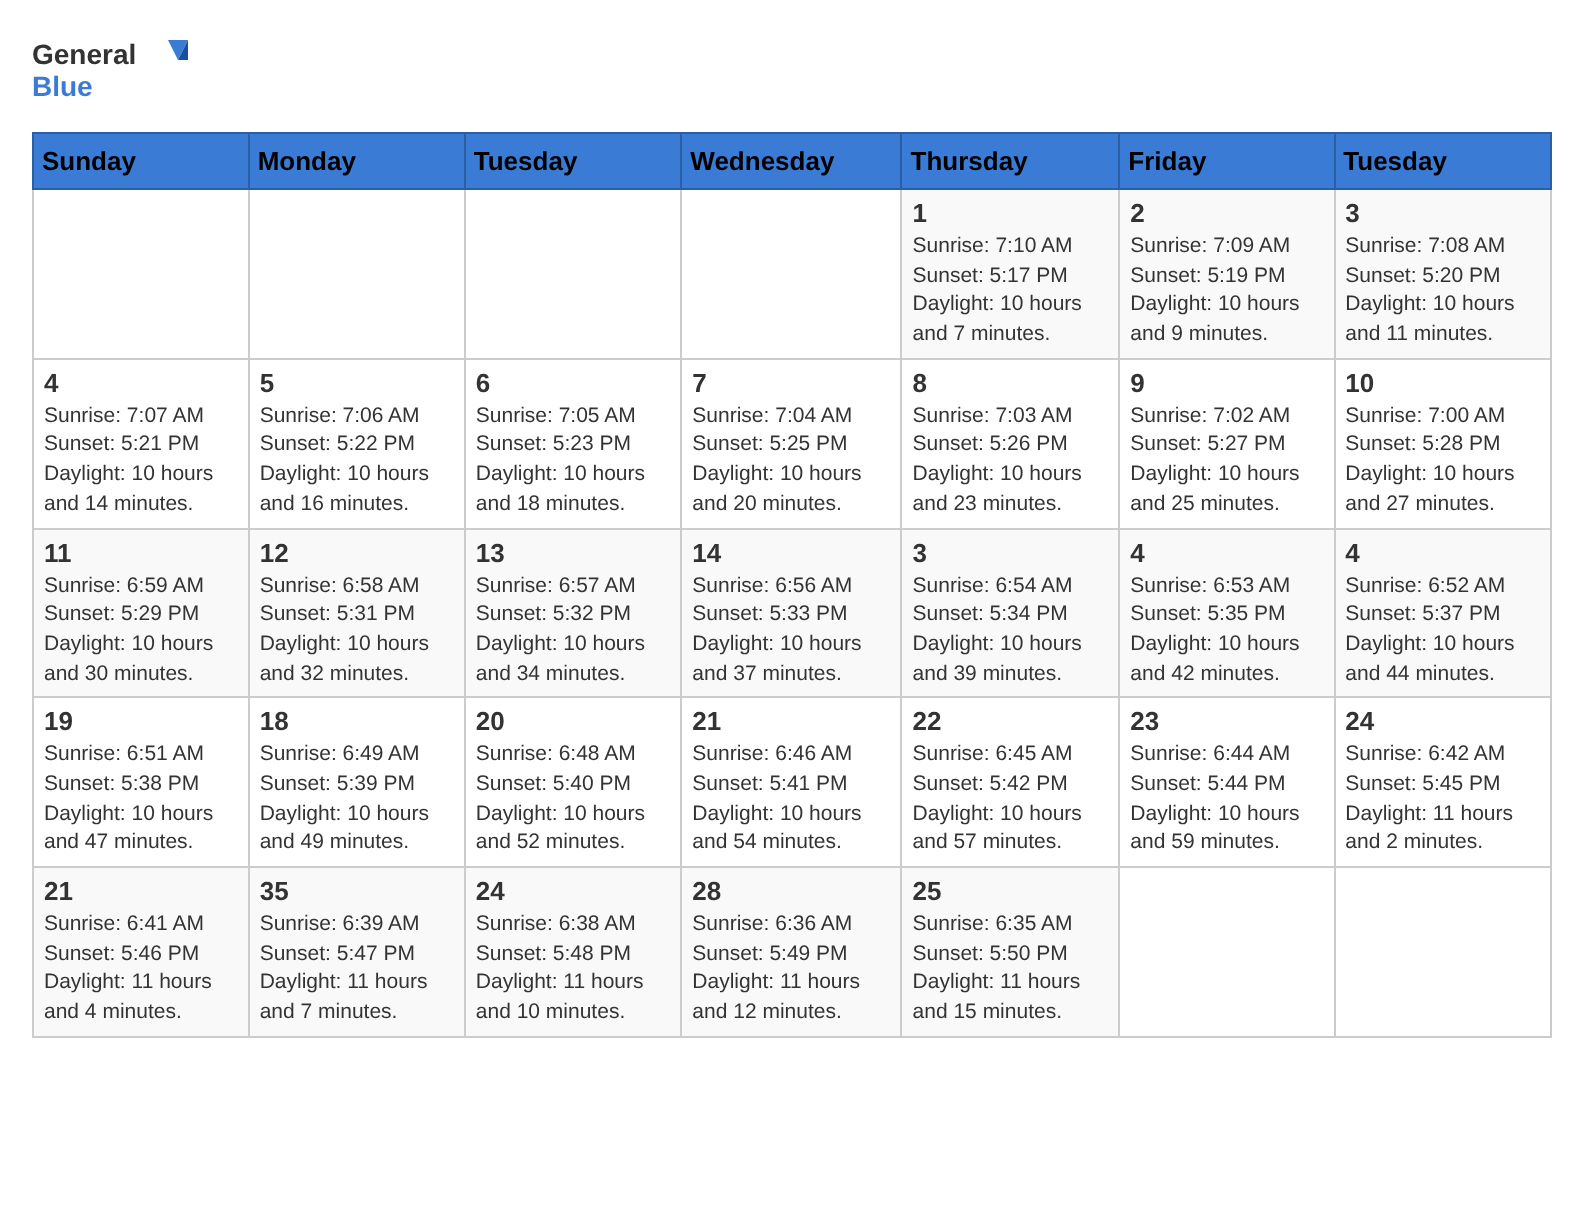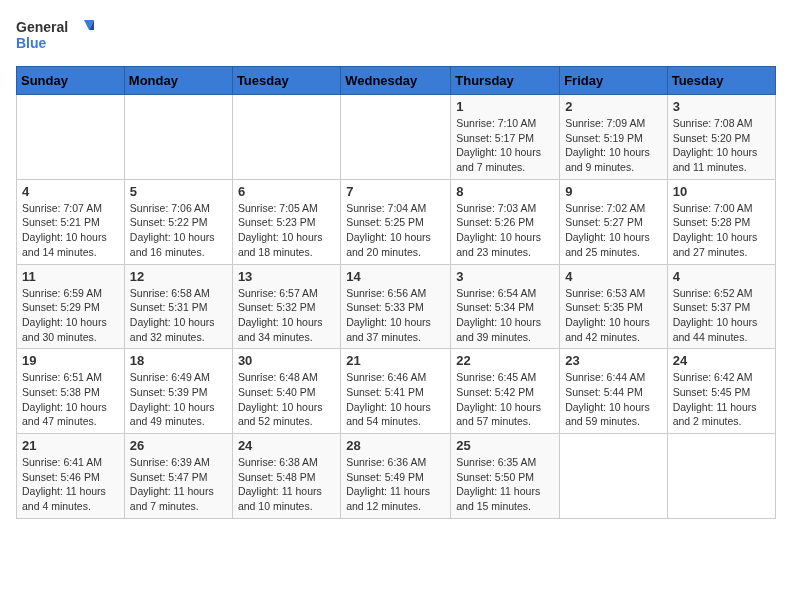--- a/index.html
+++ b/index.html
@@ -191,21 +191,21 @@
       <tr>
         <td>
           <span class="day-number">19</span>
           <div class="day-info">Sunrise: 6:51 AM<br>Sunset: 5:38 PM<br>Daylight: 10 hours<br>and 47 minutes.</div>
         </td>
         <td>
           <span class="day-number">18</span>
           <div class="day-info">Sunrise: 6:49 AM<br>Sunset: 5:39 PM<br>Daylight: 10 hours<br>and 49 minutes.</div>
         </td>
         <td>
-          <span class="day-number">30</span>
+          <span class="day-number">20</span>
           <div class="day-info">Sunrise: 6:48 AM<br>Sunset: 5:40 PM<br>Daylight: 10 hours<br>and 52 minutes.</div>
         </td>
         <td>
           <span class="day-number">21</span>
           <div class="day-info">Sunrise: 6:46 AM<br>Sunset: 5:41 PM<br>Daylight: 10 hours<br>and 54 minutes.</div>
         </td>
         <td>
           <span class="day-number">22</span>
           <div class="day-info">Sunrise: 6:45 AM<br>Sunset: 5:42 PM<br>Daylight: 10 hours<br>and 57 minutes.</div>
         </td>
@@ -217,21 +217,21 @@
           <span class="day-number">24</span>
           <div class="day-info">Sunrise: 6:42 AM<br>Sunset: 5:45 PM<br>Daylight: 11 hours<br>and 2 minutes.</div>
         </td>
       </tr>
       <tr>
         <td>
           <span class="day-number">21</span>
           <div class="day-info">Sunrise: 6:41 AM<br>Sunset: 5:46 PM<br>Daylight: 11 hours<br>and 4 minutes.</div>
         </td>
         <td>
-          <span class="day-number">26</span>
+          <span class="day-number">35</span>
           <div class="day-info">Sunrise: 6:39 AM<br>Sunset: 5:47 PM<br>Daylight: 11 hours<br>and 7 minutes.</div>
         </td>
         <td>
           <span class="day-number">24</span>
           <div class="day-info">Sunrise: 6:38 AM<br>Sunset: 5:48 PM<br>Daylight: 11 hours<br>and 10 minutes.</div>
         </td>
         <td>
           <span class="day-number">28</span>
           <div class="day-info">Sunrise: 6:36 AM<br>Sunset: 5:49 PM<br>Daylight: 11 hours<br>and 12 minutes.</div>
         </td>

